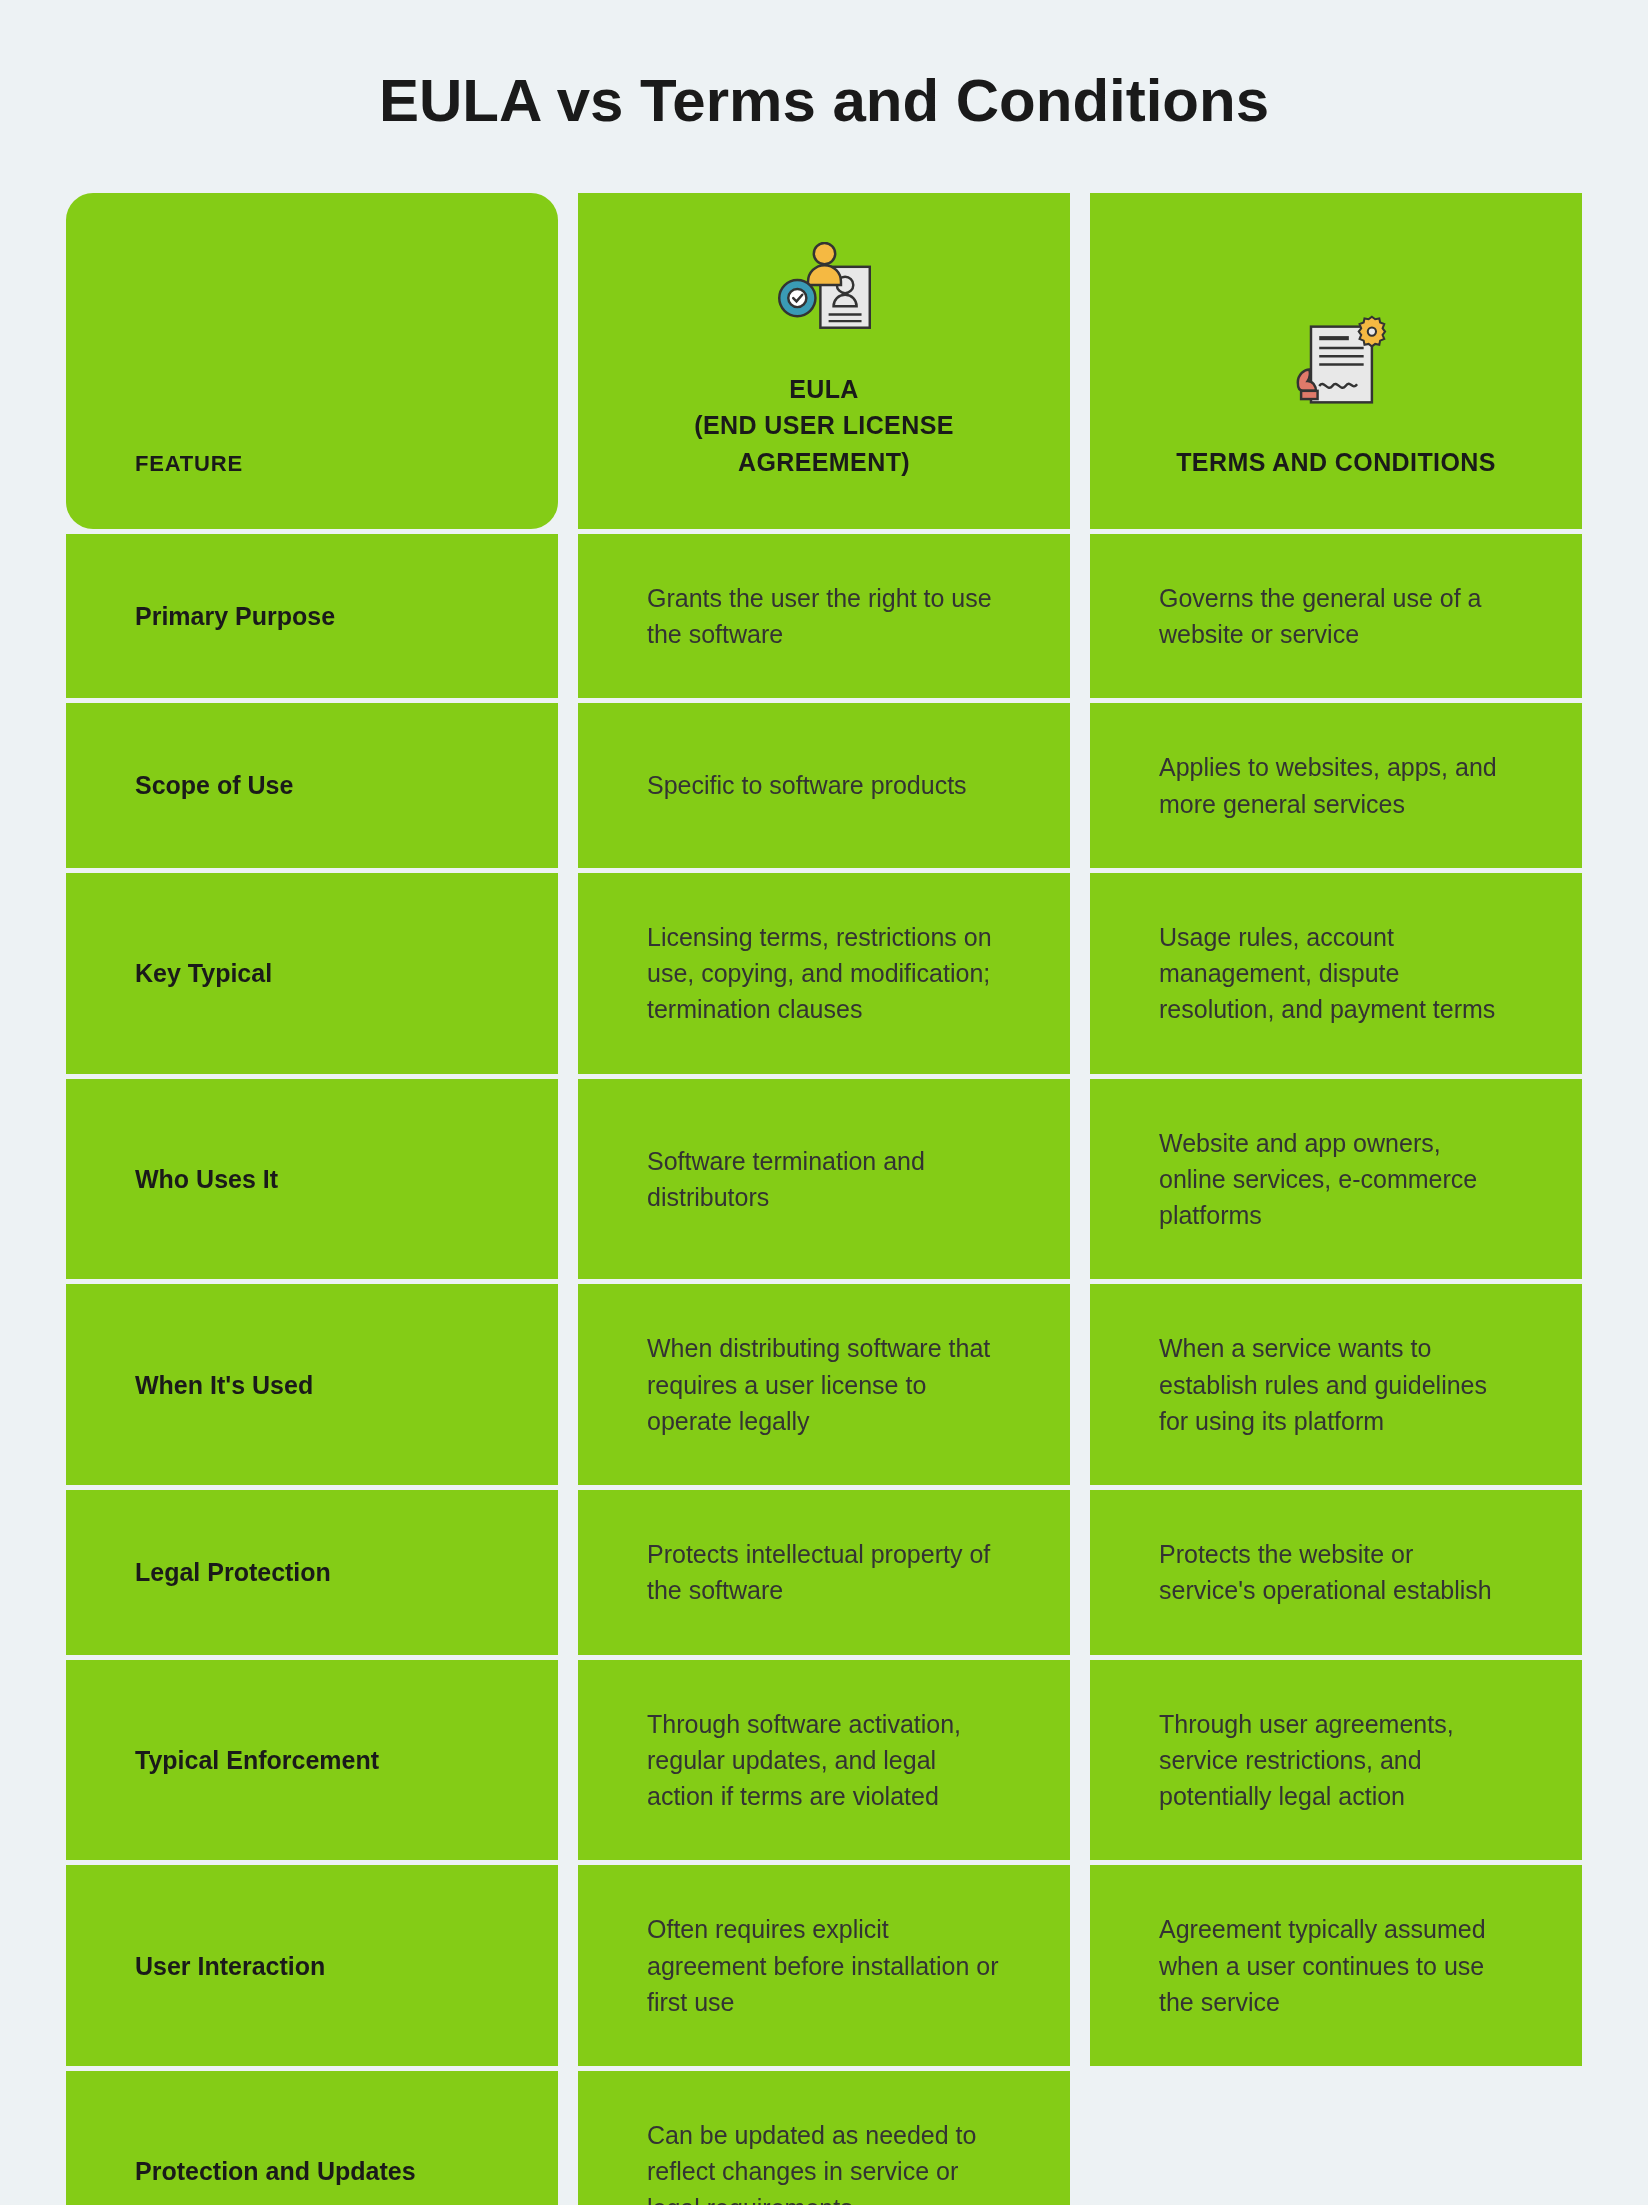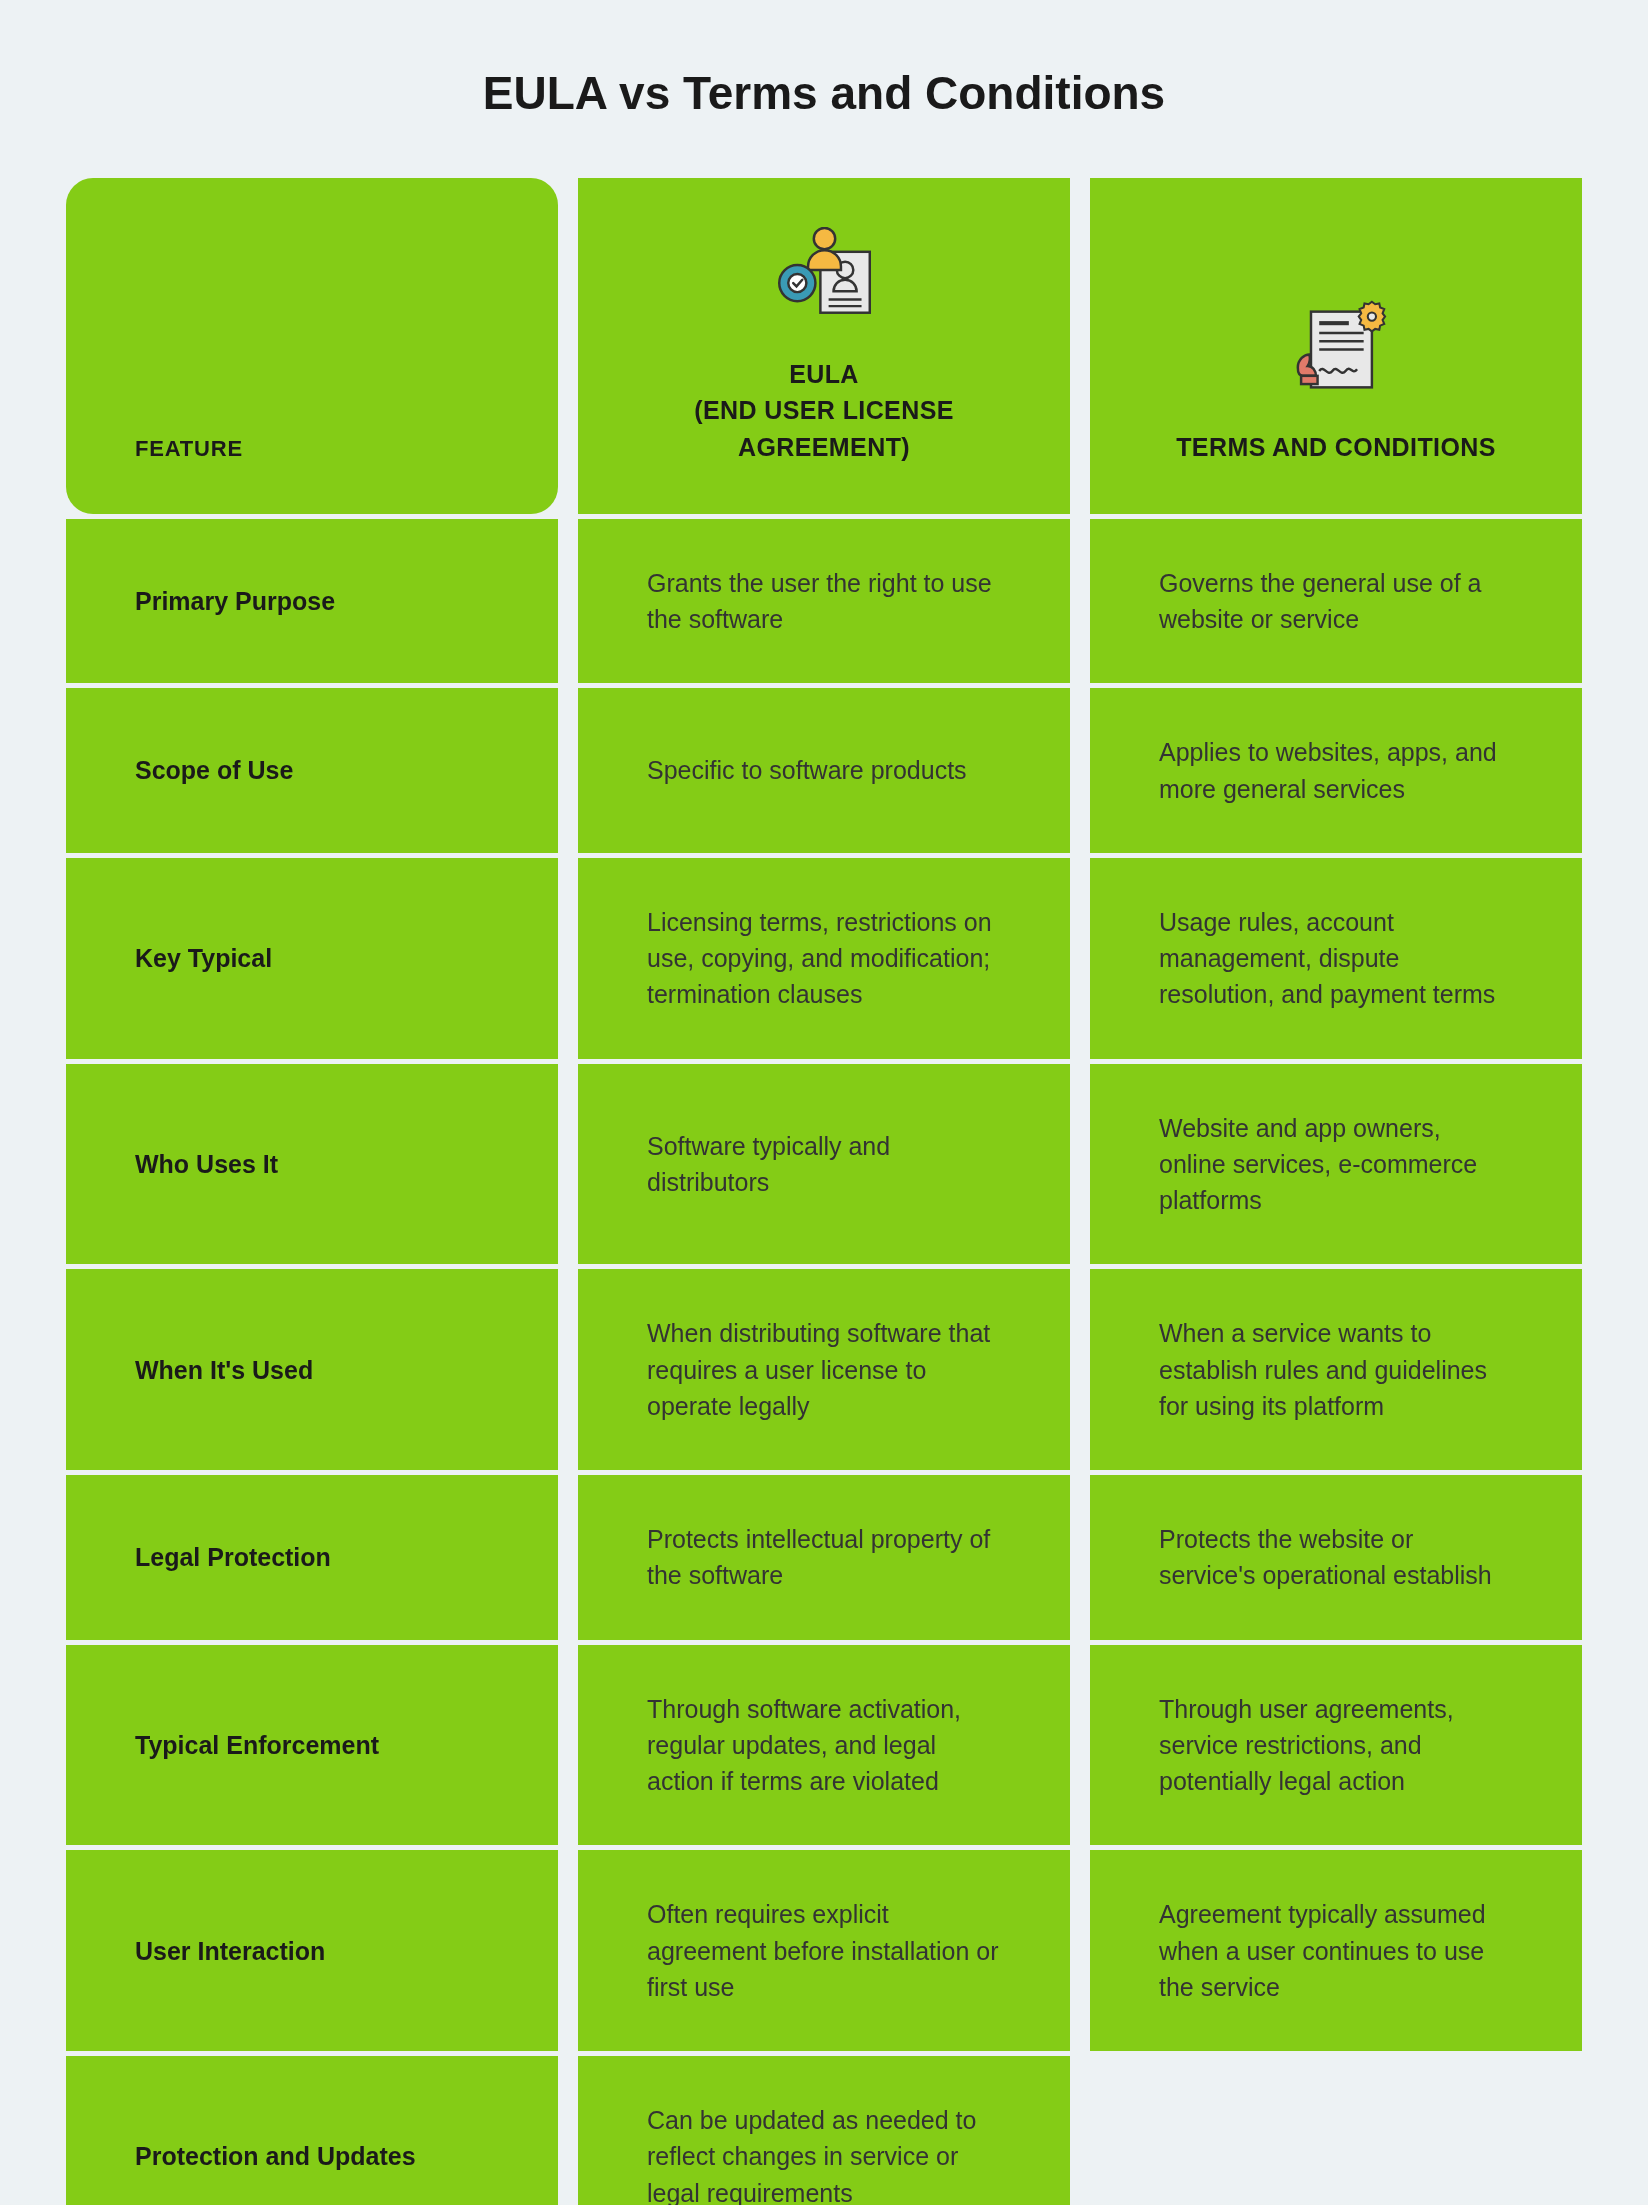--- a/index.html
+++ b/index.html
@@ -8,21 +8,21 @@
     background: #edf2f4;
     width: 1648px;
     height: 2205px;
     padding: 66px 66px 33px 66px;
     color: #1a1a1a;
     display: flex;
     flex-direction: column;
   }
   .title {
     text-align: center;
-    font-size: 46px;
+    font-size: 60px;
     font-weight: 700;
     margin-bottom: 58px;
   }
   .grid {
     flex: 1;
     display: flex;
     flex-direction: column;
   }
   .row {
     display: grid;
@@ -142,21 +142,21 @@
     <div class="cell">Specific to software products</div>
     <div class="cell">Applies to websites, apps, and more general services</div>
   </div>
   <div class="row">
     <div class="cell col-feature">Key Typical</div>
     <div class="cell">Licensing terms, restrictions on use, copying, and modification; termination clauses</div>
     <div class="cell">Usage rules, account management, dispute resolution, and payment terms</div>
   </div>
   <div class="row">
     <div class="cell col-feature">Who Uses It</div>
-    <div class="cell">Software typically and distributors</div>
+    <div class="cell">Software termination and distributors</div>
     <div class="cell">Website and app owners, online services, e-commerce platforms</div>
   </div>
   <div class="row">
     <div class="cell col-feature">When It's Used</div>
     <div class="cell">When distributing software that requires a user license to operate legally</div>
     <div class="cell">When a service wants to establish rules and guidelines for using its platform</div>
   </div>
   <div class="row">
     <div class="cell col-feature">Legal Protection</div>
     <div class="cell">Protects intellectual property of the software</div>

